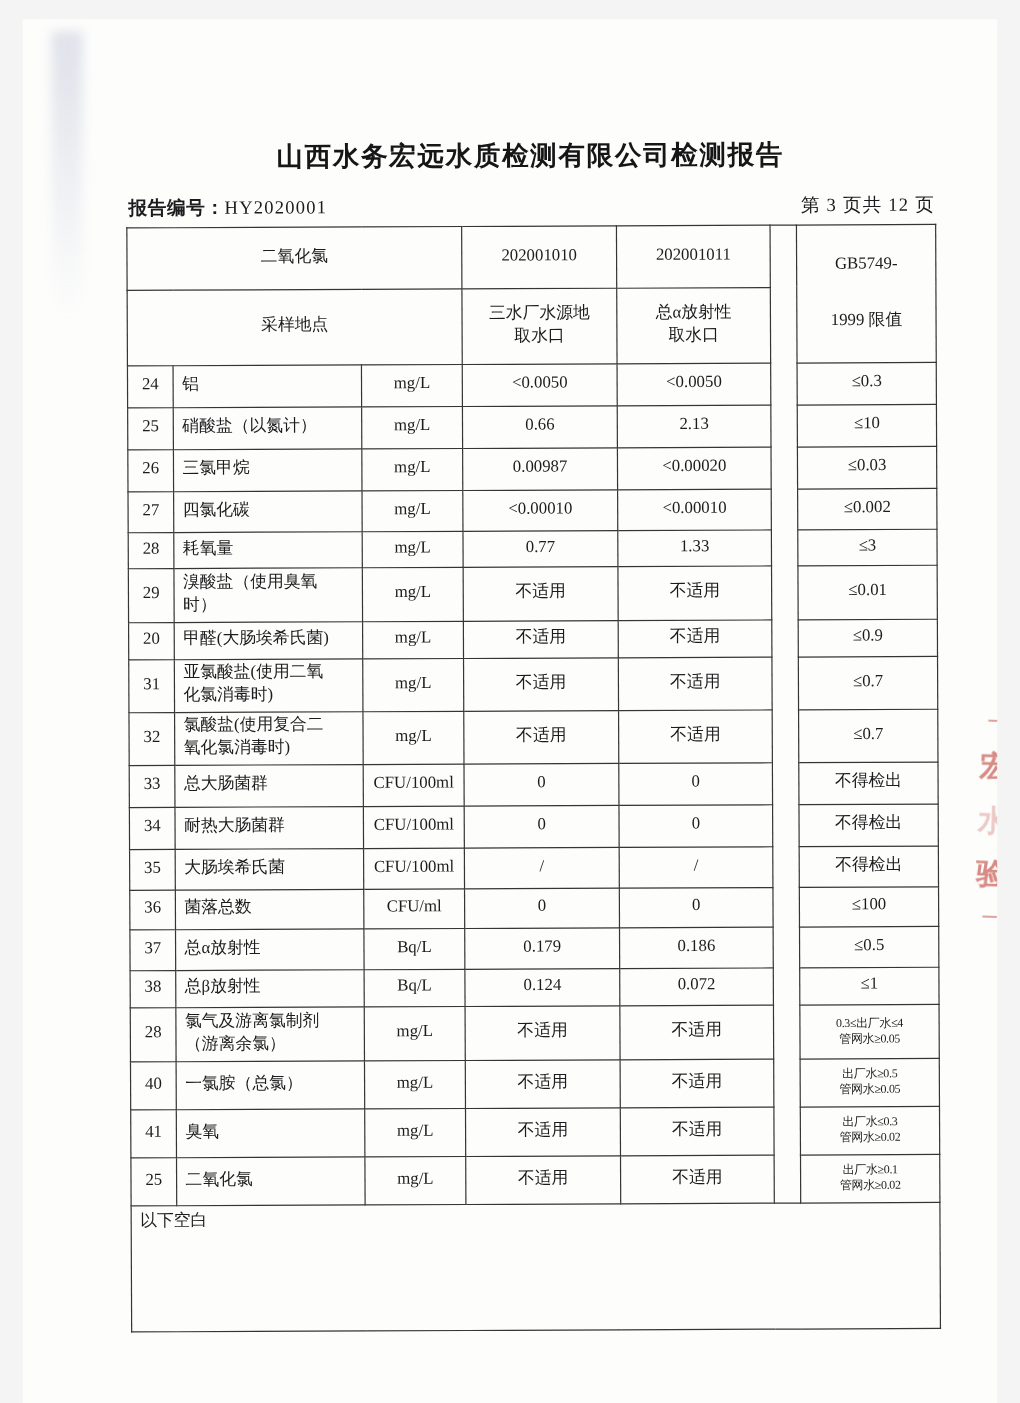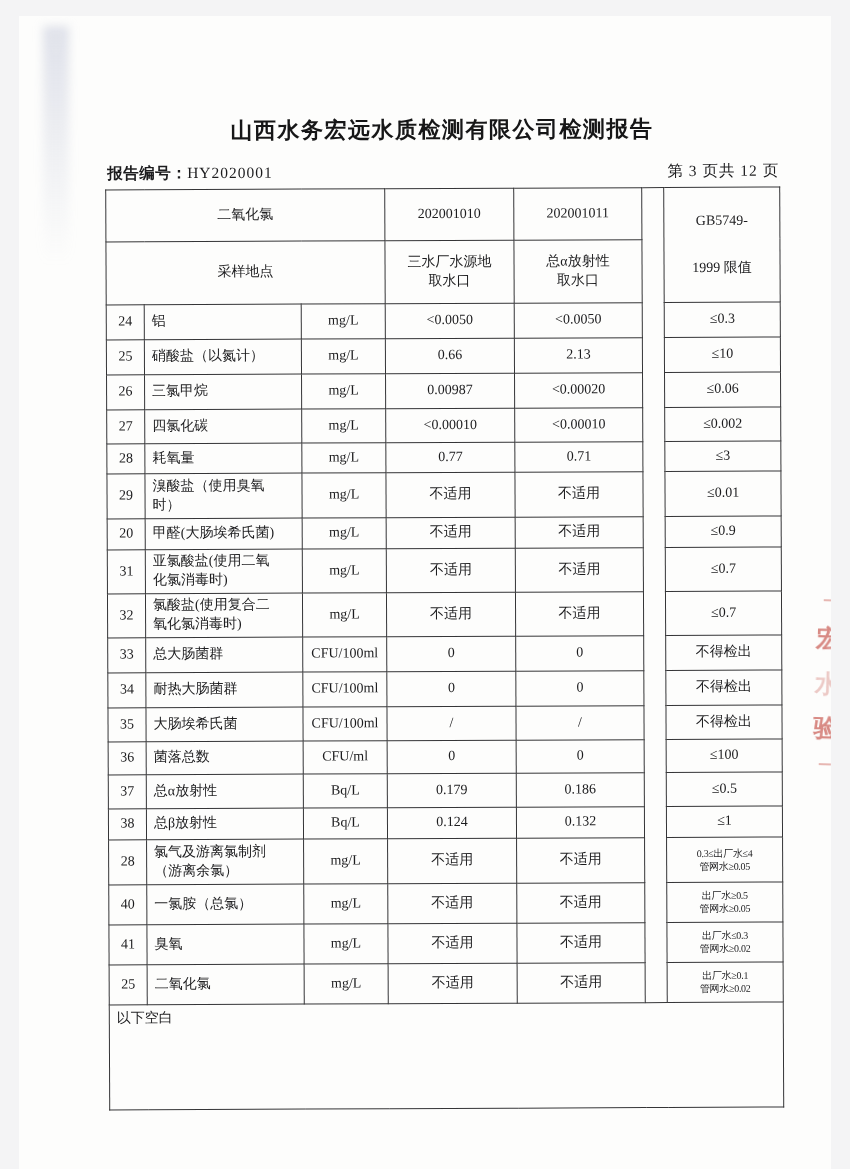--- a/index.html
+++ b/index.html
@@ -127,36 +127,36 @@
             <td>0.66</td>
             <td>2.13</td>
             <td>≤10</td>
           </tr>
           <tr style="height: 35px;">
             <td>26</td>
             <td class="name-cell">三氯甲烷</td>
             <td>mg/L</td>
             <td>0.00987</td>
             <td>&lt;0.00020</td>
-            <td>≤0.06</td>
+            <td>≤0.03</td>
           </tr>
           <tr style="height: 34px;">
             <td>27</td>
             <td class="name-cell">四氯化碳</td>
             <td>mg/L</td>
             <td>&lt;0.00010</td>
             <td>&lt;0.00010</td>
             <td>≤0.002</td>
           </tr>
           <tr style="height: 30px;">
             <td>28</td>
             <td class="name-cell">耗氧量</td>
             <td>mg/L</td>
             <td>0.77</td>
-            <td>0.71</td>
+            <td>1.33</td>
             <td>≤3</td>
           </tr>
           <tr style="height: 45px;">
             <td>29</td>
             <td class="name-cell">溴酸盐（使用臭氧
 时）</td>
             <td>mg/L</td>
             <td>不适用</td>
             <td>不适用</td>
             <td>≤0.01</td>
@@ -225,21 +225,21 @@
             <td>Bq/L</td>
             <td>0.179</td>
             <td>0.186</td>
             <td>≤0.5</td>
           </tr>
           <tr style="height: 31px;">
             <td>38</td>
             <td class="name-cell">总β放射性</td>
             <td>Bq/L</td>
             <td>0.124</td>
-            <td>0.132</td>
+            <td>0.072</td>
             <td>≤1</td>
           </tr>
           <tr style="height: 45px;">
             <td>28</td>
             <td class="name-cell">氯气及游离氯制剂
 （游离余氯）</td>
             <td>mg/L</td>
             <td>不适用</td>
             <td>不适用</td>
             <td class="small-limit">0.3≤出厂水≤4

